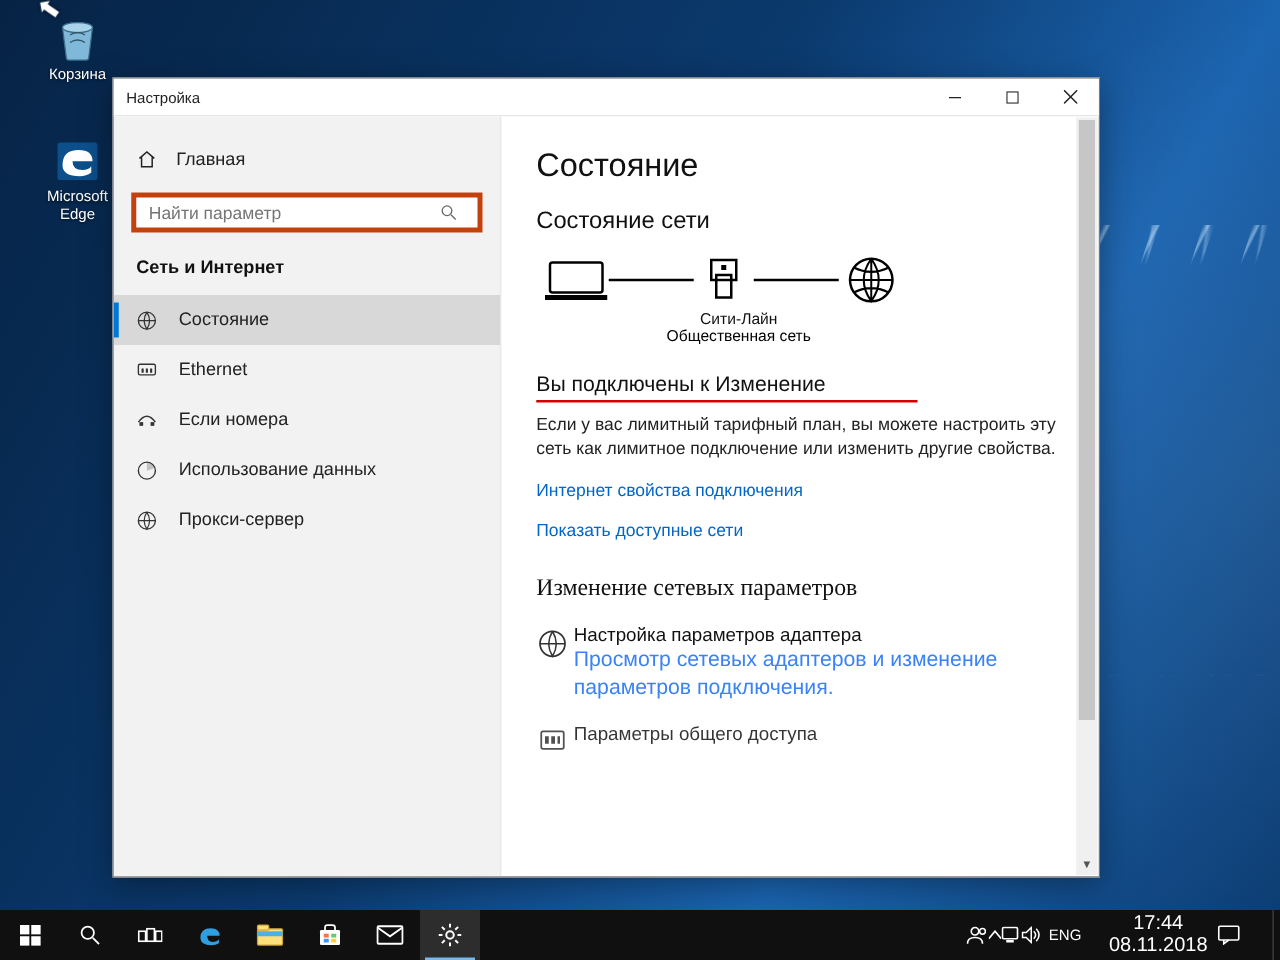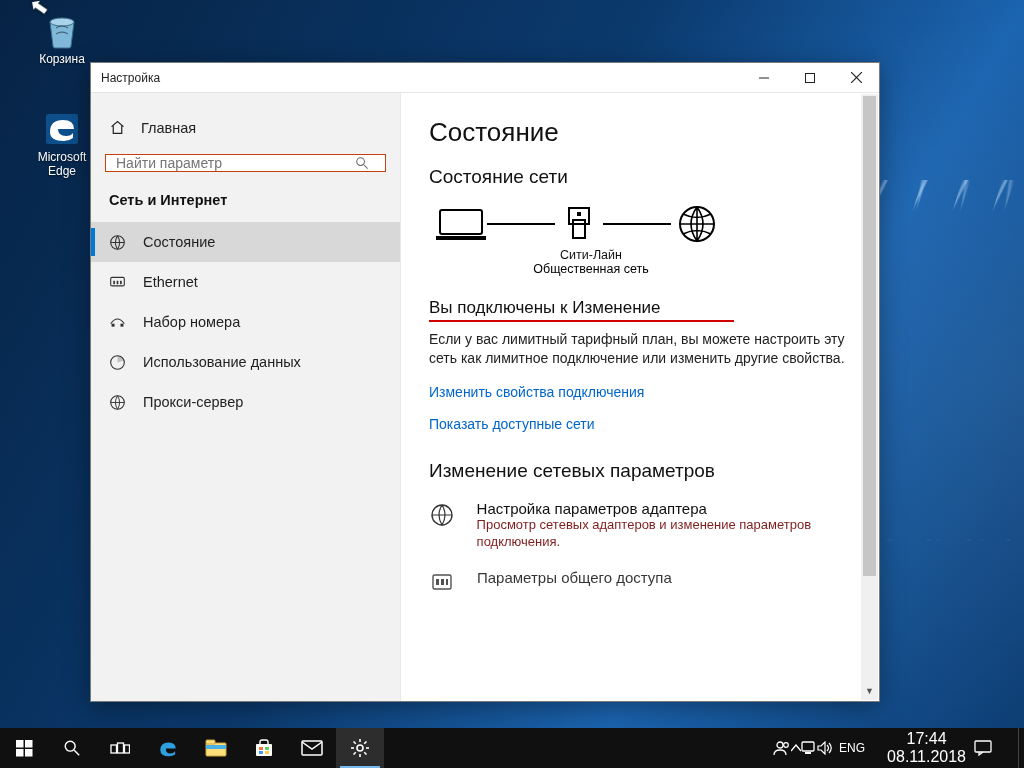--- a/index.html
+++ b/index.html
@@ -34,21 +34,21 @@
 .window { position:absolute; left:90px; top:62px; width:790px; height:640px; background:#fff; border:1px solid #7a7a7a; box-shadow:0 6px 24px rgba(0,0,0,.35); display:flex; flex-direction:column; }
 .titlebar { height:30px; display:flex; align-items:center; background:#fff; border-bottom:1px solid #e6e6e6; }
 .titlebar .title { font-size:12px; padding-left:10px; color:#222; flex:1; }
 .titlebar .controls { display:flex; }
 .titlebar .ctl { width:46px; height:30px; display:flex; align-items:center; justify-content:center; color:#222; font-size:12px; }
 
 .body { flex:1; display:flex; overflow:hidden; }
 .sidebar { width:310px; background:#f2f2f2; padding:26px 0 0 0; border-right:1px solid #e8e8e8; }
 .home-row { display:flex; align-items:center; gap:14px; padding:0 18px 18px 18px; font-size:14.5px; color:#222;}
 .home-row .ic{width:18px; text-align:center;}
-.searchbox { margin:0 14px 20px 14px; height:18px; border:1px solid #c2410c; background:#fff; display:flex; align-items:center; }
+.searchbox { margin:0 14px 20px 14px; height:32px; border:4px solid #c2410c; background:#fff; display:flex; align-items:center; }
 .searchbox input { flex:1; border:none; outline:none; font-size:14px; padding:0 10px; background:transparent; color:#333;}
 .searchbox .sic { width:30px; text-align:center; color:#666; font-size:14px; }
 .section-title { font-size:14.5px; font-weight:600; padding:0 18px 14px; color:#111; }
 .navlist { list-style:none; }
 .navitem { display:flex; align-items:center; gap:16px; height:40px; padding:0 18px; font-size:14.5px; color:#222; position:relative;}
 .navitem.selected { background:#d8d8d8; }
 .navitem.selected::before { content:""; position:absolute; left:0; top:6px; bottom:6px; width:4px; background:#0078d7; }
 .navitem .ic { width:18px; text-align:center; color:#333; font-size:15px;}
 
 .content { flex:1; padding:24px 28px 0 28px; overflow:auto; color:#111; }
@@ -57,25 +57,25 @@
 .diagram { display:flex; align-items:center; gap:0; margin:8px 0 4px 6px; }
 .device, .globe { width:52px; height:40px; display:flex; align-items:center; justify-content:center;}
 .wire { width:68px; height:2px; background:#000; }
 .router { width:48px; display:flex; flex-direction:column; align-items:center; }
 .net-labels { text-align:center; font-size:12.5px; margin-top:4px;}
 .net-labels .sub { color:#000; font-size:12.5px;}
 .status-line { font-size:17px; margin-top:22px; }
 .redline { height:2px; background:#d30000; width:305px; margin:2px 0 8px 0;}
 .desc { font-size:14px; color:#222; line-height:1.35; max-width:420px;}
 .link { color:#0066cc; font-size:14px; display:block; margin-top:16px; cursor:pointer;}
-.section-title2 { font-size:19px; font-weight:400; margin:28px 0 18px; }
-.setting-row { display:flex; gap:20px; margin-bottom:18px;}
+.section-title2 { font-size:19px; font-weight:400; margin:28px 0 18px;font-family:Liberation Serif, serif; }
+.setting-row { display:flex; gap:2px; margin-bottom:18px;}
 .setting-row .ic{ width:28px; font-size:20px; color:#333; padding-top:2px;}
 .setting-row .txt .t1{ font-size:15px;}
-.setting-row .txt .t2{ font-size:13px; color:#7f1d1d; line-height:1.3; max-width:380px;}
+.setting-row .txt .t2{ font-size:17px; color:#3b82f6; line-height:1.3; max-width:380px;}
 .scrollv{ position:absolute; right:1px; top:31px; bottom:1px; width:17px; background:#f0f0f0;}
 .scrollv .thumb{ position:absolute; left:2px; right:2px; top:2px; height:480px; background:#c6c6c6;}
 .scrollv .arrow{ position:absolute; left:0; right:0; height:17px; text-align:center; font-size:9px; color:#555; line-height:17px;}
 .scrollv .atop{ top:0;} .scrollv .abot{ bottom:0;}
 
 
 .taskbar { position:absolute; left:0; right:0; bottom:0; height:40px; background:#101010; display:flex; align-items:center; color:#fff; }
 .tb-left { display:flex; align-items:center; height:100%; }
 .tb-btn { width:48px; height:100%; display:flex; align-items:center; justify-content:center; font-size:17px; position:relative; }
 .tb-btn.active::after{ content:""; position:absolute; left:4px; right:4px; bottom:0; height:2px; background:#76b9ed;}
@@ -184,21 +184,21 @@
           <span>Ethernet</span>
         </li>
         <li class="navitem">
           <span class="ic">
               <svg width="17" height="14" viewBox="0 0 20 14">
                 <path d="M2 9 Q10 -2 18 9" fill="none" stroke="#333" stroke-width="1.3"></path>
                 <rect x="3" y="9" width="3.5" height="3.5" fill="#333"></rect>
                 <rect x="13.5" y="9" width="3.5" height="3.5" fill="#333"></rect>
               </svg>
             </span>
-          <span>Набор номера</span>
+          <span>Если номера</span>
         </li>
         <li class="navitem">
           <span class="ic">
               <svg width="17" height="17" viewBox="0 0 20 20">
                 <circle cx="10" cy="10" r="8" fill="none" stroke="#333" stroke-width="1.3"></circle>
                 <path d="M10 10 L10 2 A8 8 0 0 1 17.5 7.5 Z" fill="#333" opacity=".25"></path>
               </svg>
             </span>
           <span>Использование данных</span>
         </li>
@@ -243,21 +243,21 @@
       </div>
       <div class="net-labels" style="width:300px; margin-left:12px;">
         <div>Сити-Лайн</div>
         <div class="sub">Общественная сеть</div>
       </div>
 
       <div class="status-line">Вы подключены к Изменение</div>
       <div class="redline"></div>
       <div class="desc">Если у вас лимитный тарифный план, вы можете настроить эту сеть как лимитное подключение или изменить другие свойства.</div>
 
-      <a class="link">Изменить свойства подключения</a>
+      <a class="link">Интернет свойства подключения</a>
       <a class="link">Показать доступные сети</a>
 
       <div class="section-title2">Изменение сетевых параметров</div>
 
       <div class="setting-row">
         <div class="ic">
           <svg width="26" height="26" viewBox="0 0 26 26">
               <circle cx="13" cy="13" r="10" fill="none" stroke="#333" stroke-width="1.4"></circle>
               <path d="M3 13 H23 M13 3 Q19 13 13 23 Q7 13 13 3" fill="none" stroke="#333" stroke-width="1.2"></path>
             </svg>

